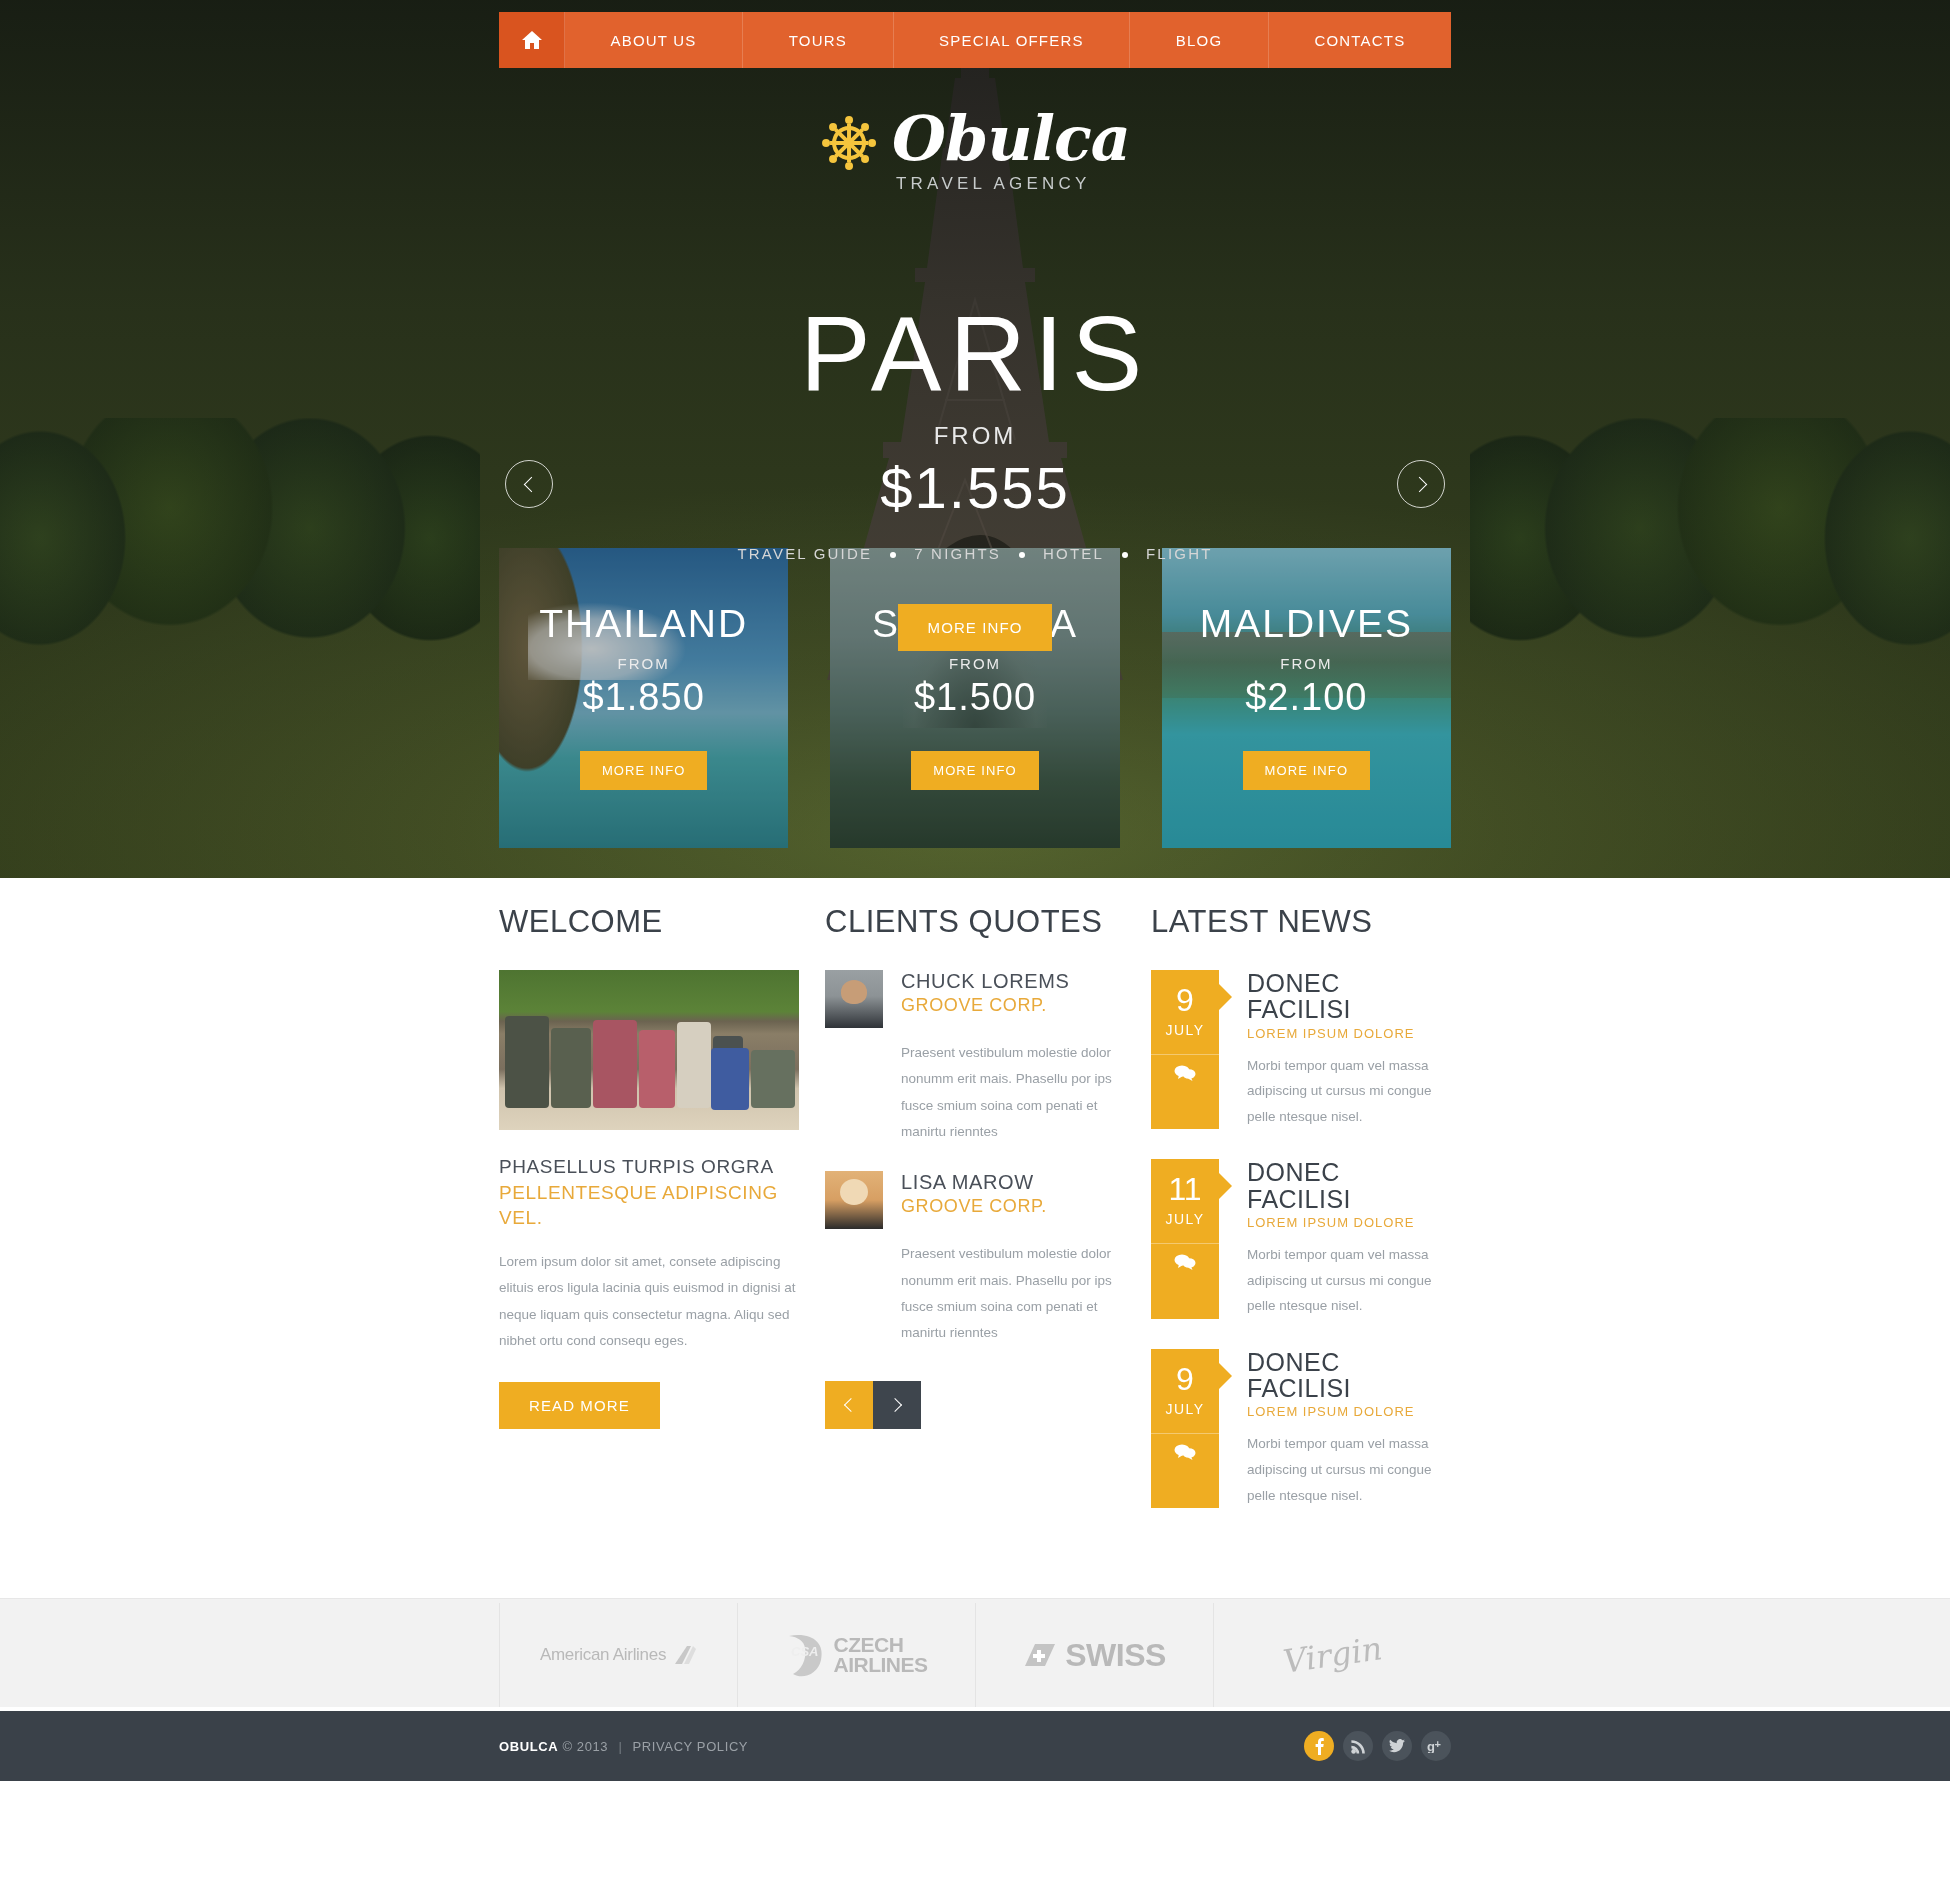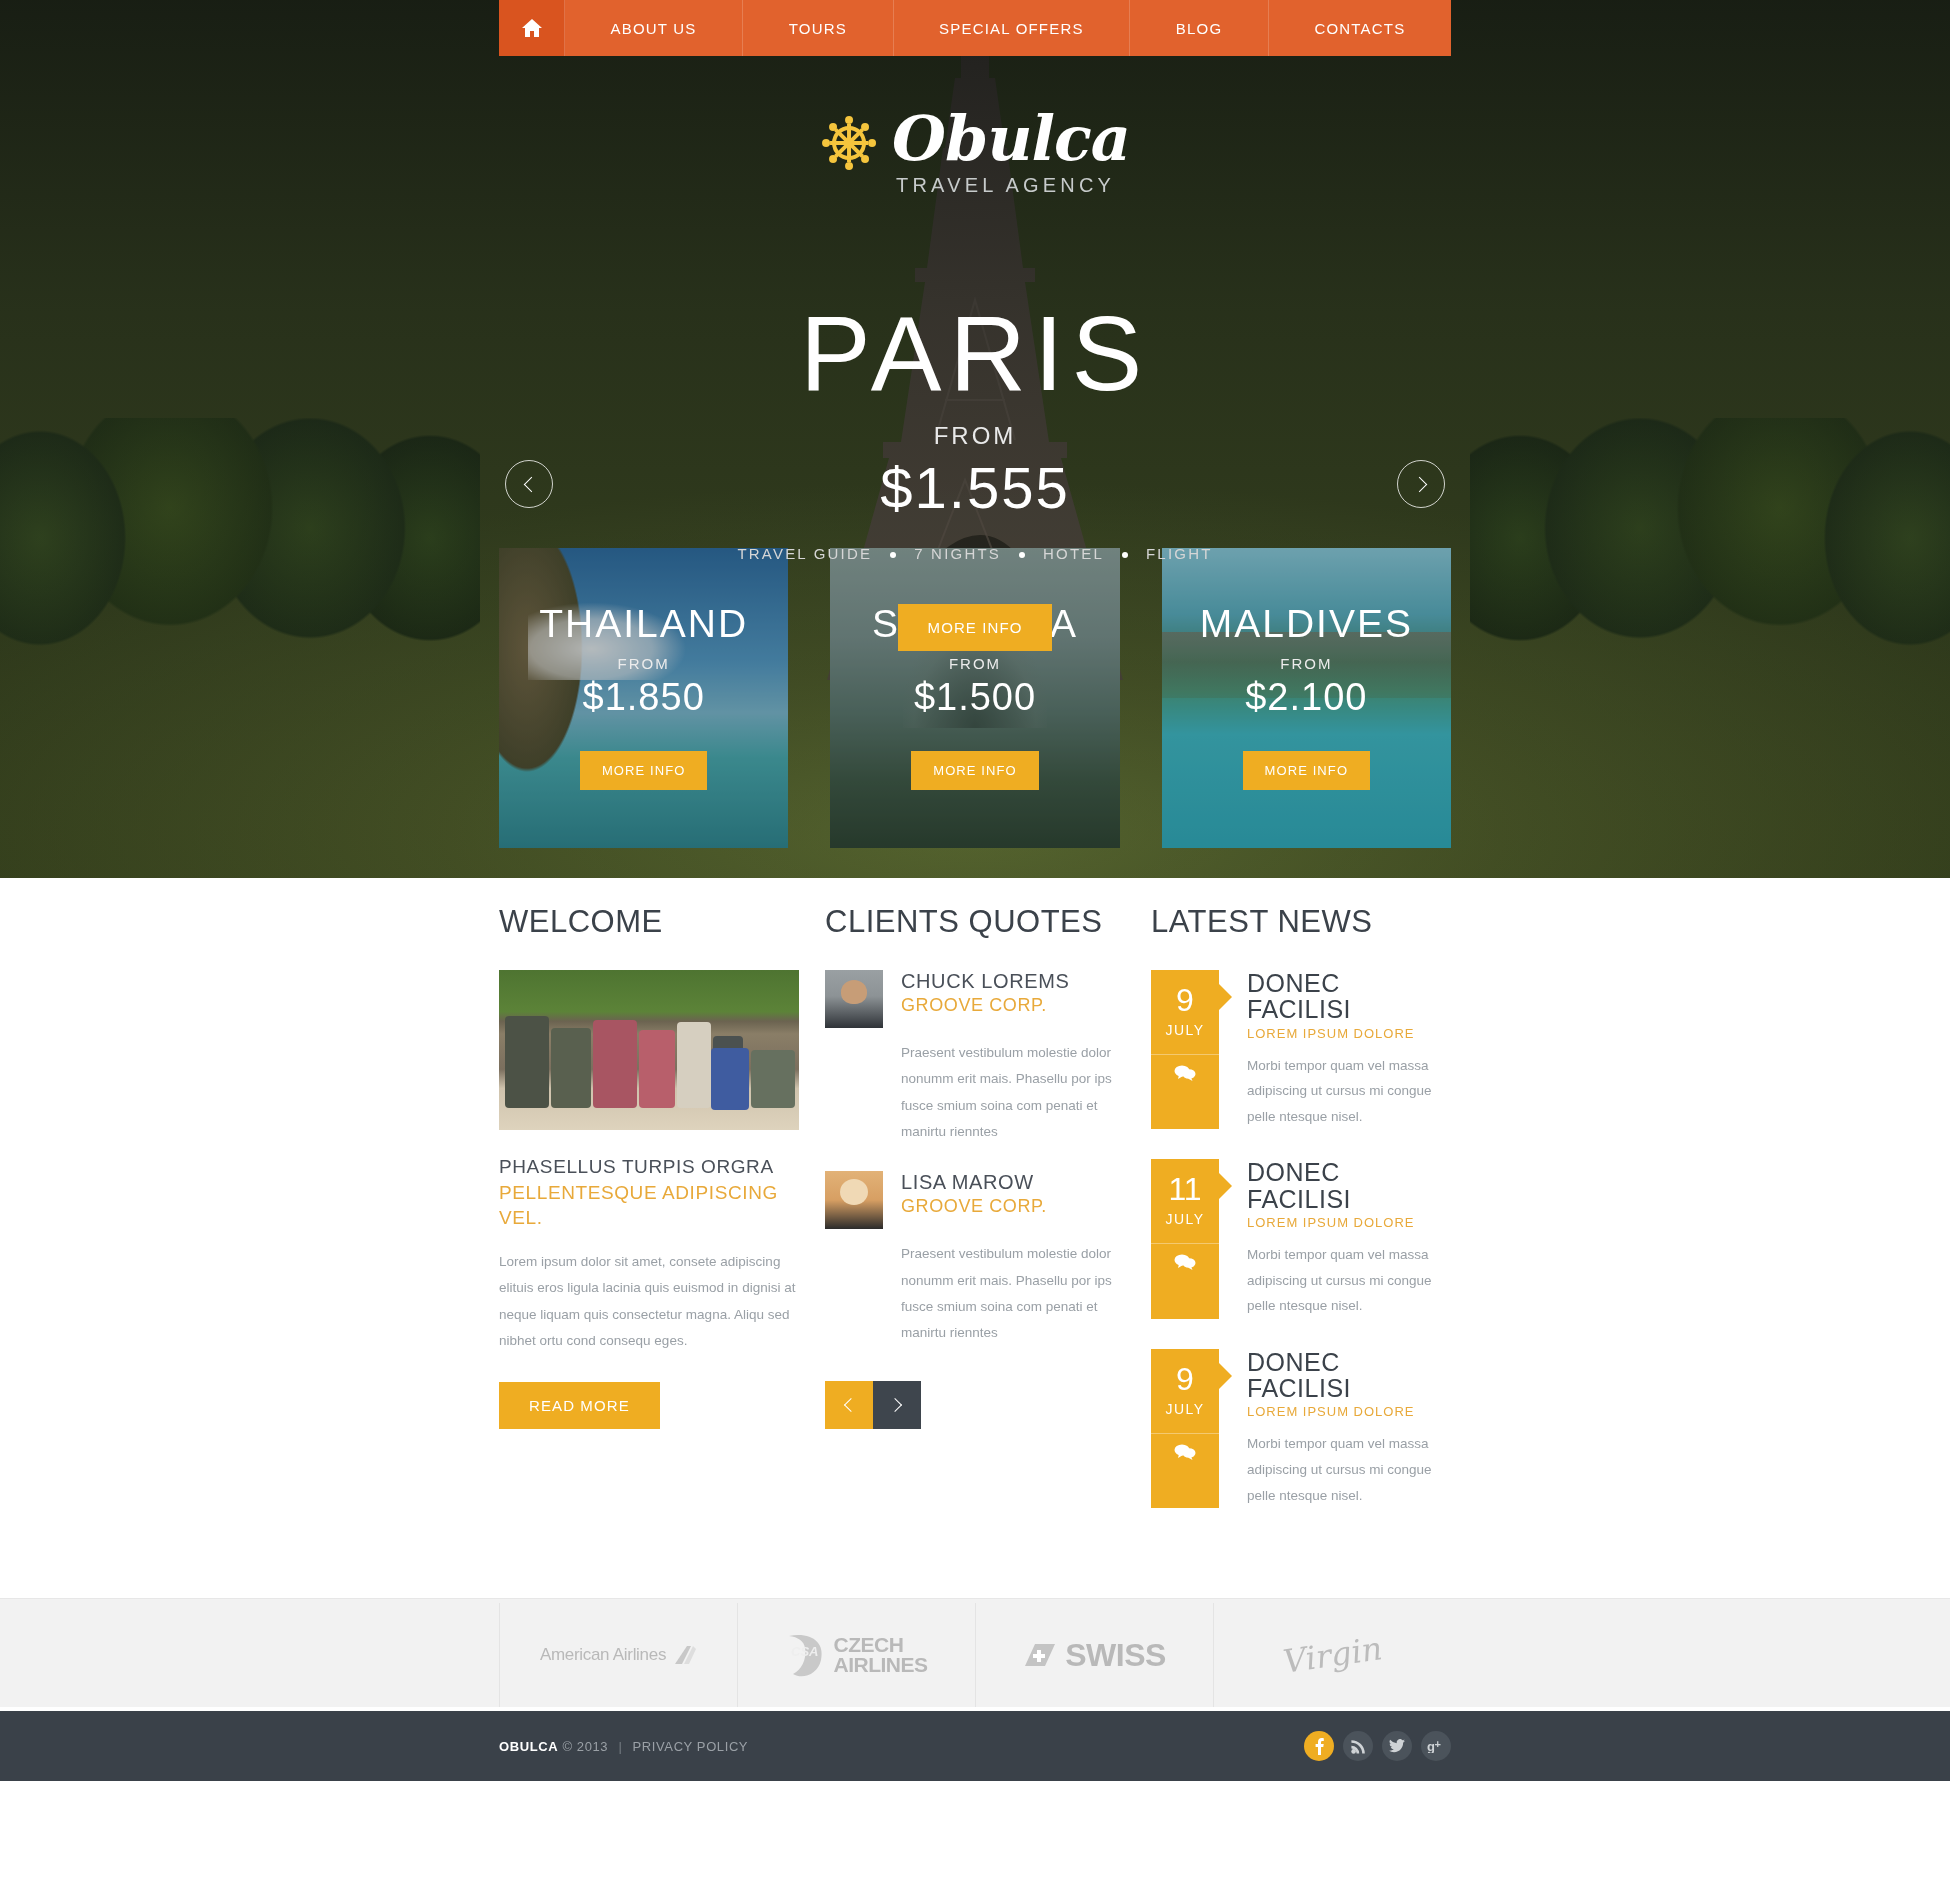--- a/index.html
+++ b/index.html
@@ -44,21 +44,21 @@
       radial-gradient(ellipse 140px 160px at 310px 90px, #41591f 0%, #2a3d18 72%, rgba(0,0,0,0) 74%),
       radial-gradient(ellipse 130px 150px at 170px 110px, #3a5220 0%, #25371a 72%, rgba(0,0,0,0) 74%),
       radial-gradient(ellipse 120px 140px at 50px 120px, #37501f 0%, #223317 72%, rgba(0,0,0,0) 74%);
   }
   
   .eiffel { position: absolute; left: 50%; transform: translateX(-50%); top: 20px; width: 420px; height: 700px; opacity: .92;}
   .hero-shade { position: absolute; inset: 0; background: linear-gradient(to bottom, rgba(10,13,15,.72) 0%, rgba(14,18,20,.45) 35%, rgba(14,18,20,.30) 60%, rgba(10,14,10,.25) 100%); }
 
   
   .nav {
-    position: absolute; top: 0; left: 50%; transform: translateX(-50%);
+    position: absolute; top: 12px; left: 50%; transform: translateX(-50%);
     display: flex; z-index: 40;
     width: 952px; height: 56px;
   }
   .nav-item {
     flex: 1 1 auto;
     display: flex; align-items: center; justify-content: center;
     background: #e1622d;
     color: #ffffff;
     font-size: 15px; letter-spacing: 1.2px;
     border-right: 1px solid rgba(255,255,255,.18);
@@ -79,21 +79,21 @@
   .logo-name {
     font-family: "DejaVu Serif", serif;
     font-style: italic;
     font-weight: bold;
     font-size: 62px;
     color: #ffffff;
     line-height: 1;
     letter-spacing: -1px;
   }
   .logo-sub {
-    font-size: 20px; letter-spacing: 4.2px; color: #c7cbcb;
+    font-size: 17px; letter-spacing: 4.2px; color: #c7cbcb;
     margin-top: 4px; padding-left: 4px;
   }
 
   .hero-body {
     position: absolute; top: 300px; left: 0; right: 0;
     text-align: center; z-index: 30; color: #fff;
   }
   .hero-city {
     font-size: 106px; font-weight: 300; letter-spacing: 8px;
     line-height: 1; color: #ffffff;

